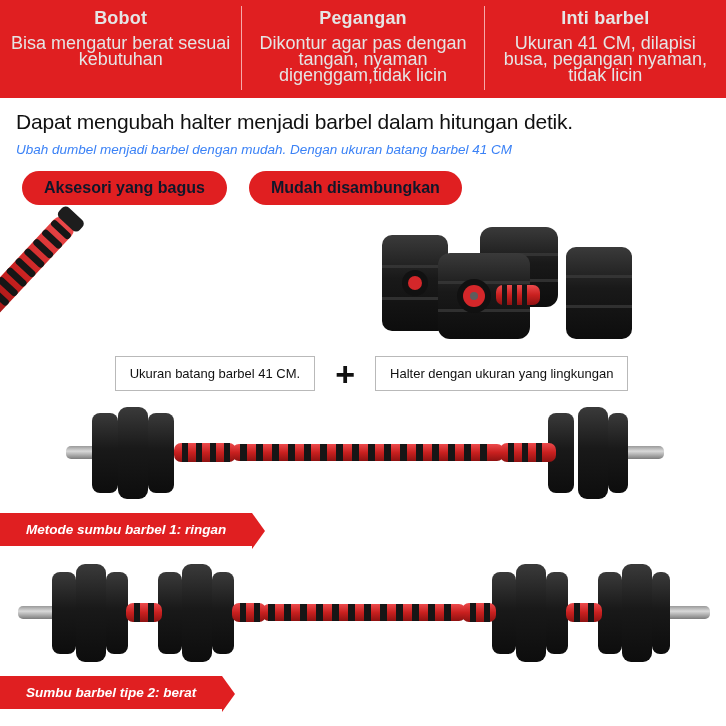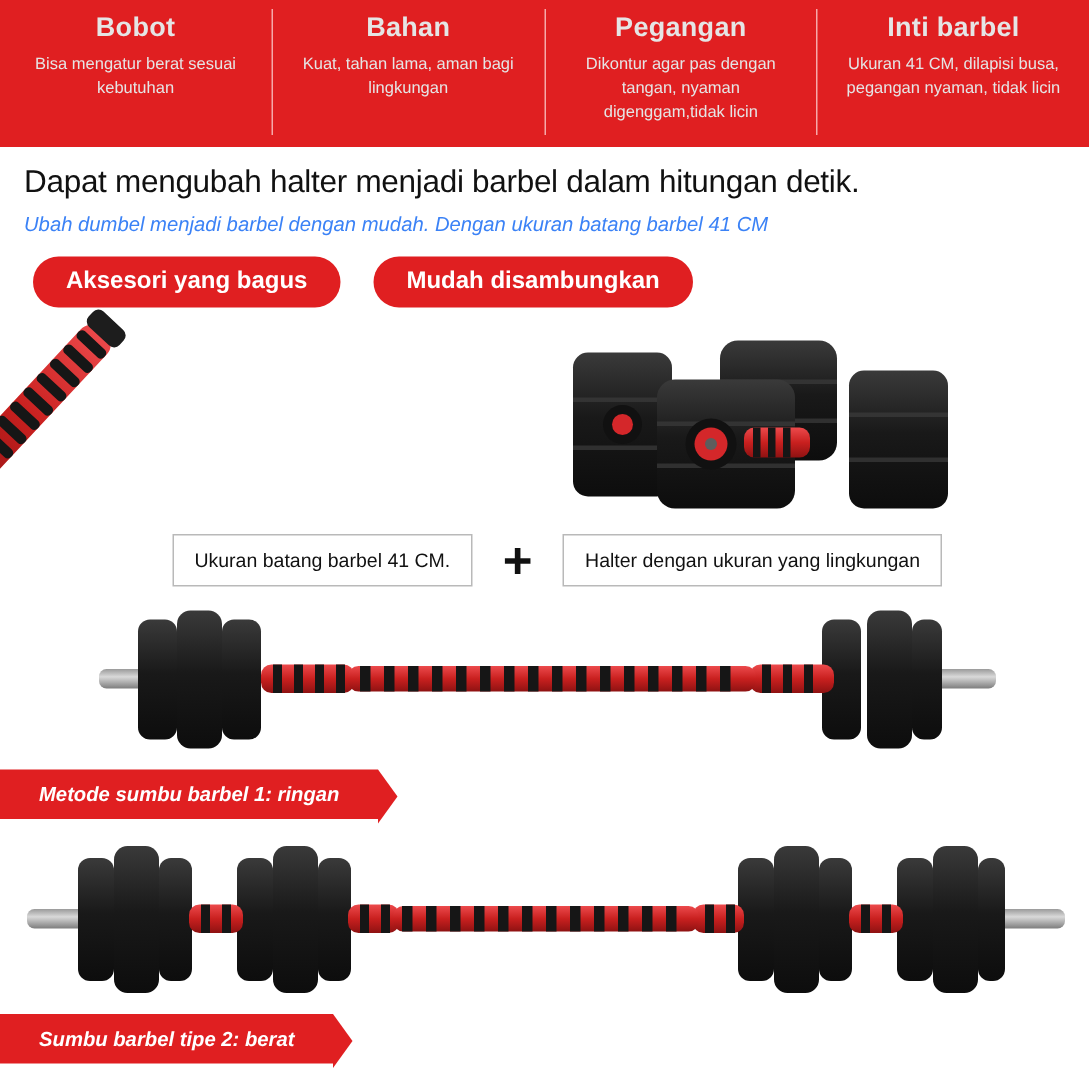--- a/index.html
+++ b/index.html
@@ -33,21 +33,21 @@
   }
   .feature + .feature { border-left:1px solid #f6a9aa; }
   .feature .f-title {
     font-size:18px;
     font-weight:bold;
     letter-spacing:.2px;
     margin-bottom:6px;
     white-space:nowrap;
   }
   .feature .f-desc {
-    font-size:11px;
+    font-size:18px;
     line-height:16px;
     font-weight:normal;
   }
 
   
   .headline {
     padding:12px 16px 0 16px;
   }
   .headline h1 {
     margin:0;
@@ -64,21 +64,21 @@
   }
 
   
   .pill-row {
     display:flex;
     gap:22px;
     padding:14px 16px 0 22px;
   }
   .pill {
     background:#e01f21;
-    color:#ffffff;
+    color:#0f172a;
     font-size:16px;
     font-weight:bold;
     border-radius:22px;
     padding:8px 22px;
     white-space:nowrap;
   }
 
   
   .stage { position:relative; width:726px; }
 
@@ -139,24 +139,20 @@
   
   svg { display:block; }
 </style>
 </head>
 <body>
 
 <div class="top-bar">
   <div class="feature">
     <div class="f-title">Bobot</div>
     <div class="f-desc">Bisa mengatur berat sesuai kebutuhan</div>
-  </div>
-  <div class="feature">
-    <div class="f-title">Bahan</div>
-    <div class="f-desc">Kuat, tahan lama, aman bagi lingkungan</div>
   </div>
   <div class="feature">
     <div class="f-title">Pegangan</div>
     <div class="f-desc">Dikontur agar pas dengan tangan, nyaman digenggam,tidak licin</div>
   </div>
   <div class="feature">
     <div class="f-title">Inti barbel</div>
     <div class="f-desc">Ukuran 41 CM, dilapisi busa, pegangan nyaman, tidak licin</div>
   </div>
 </div>

